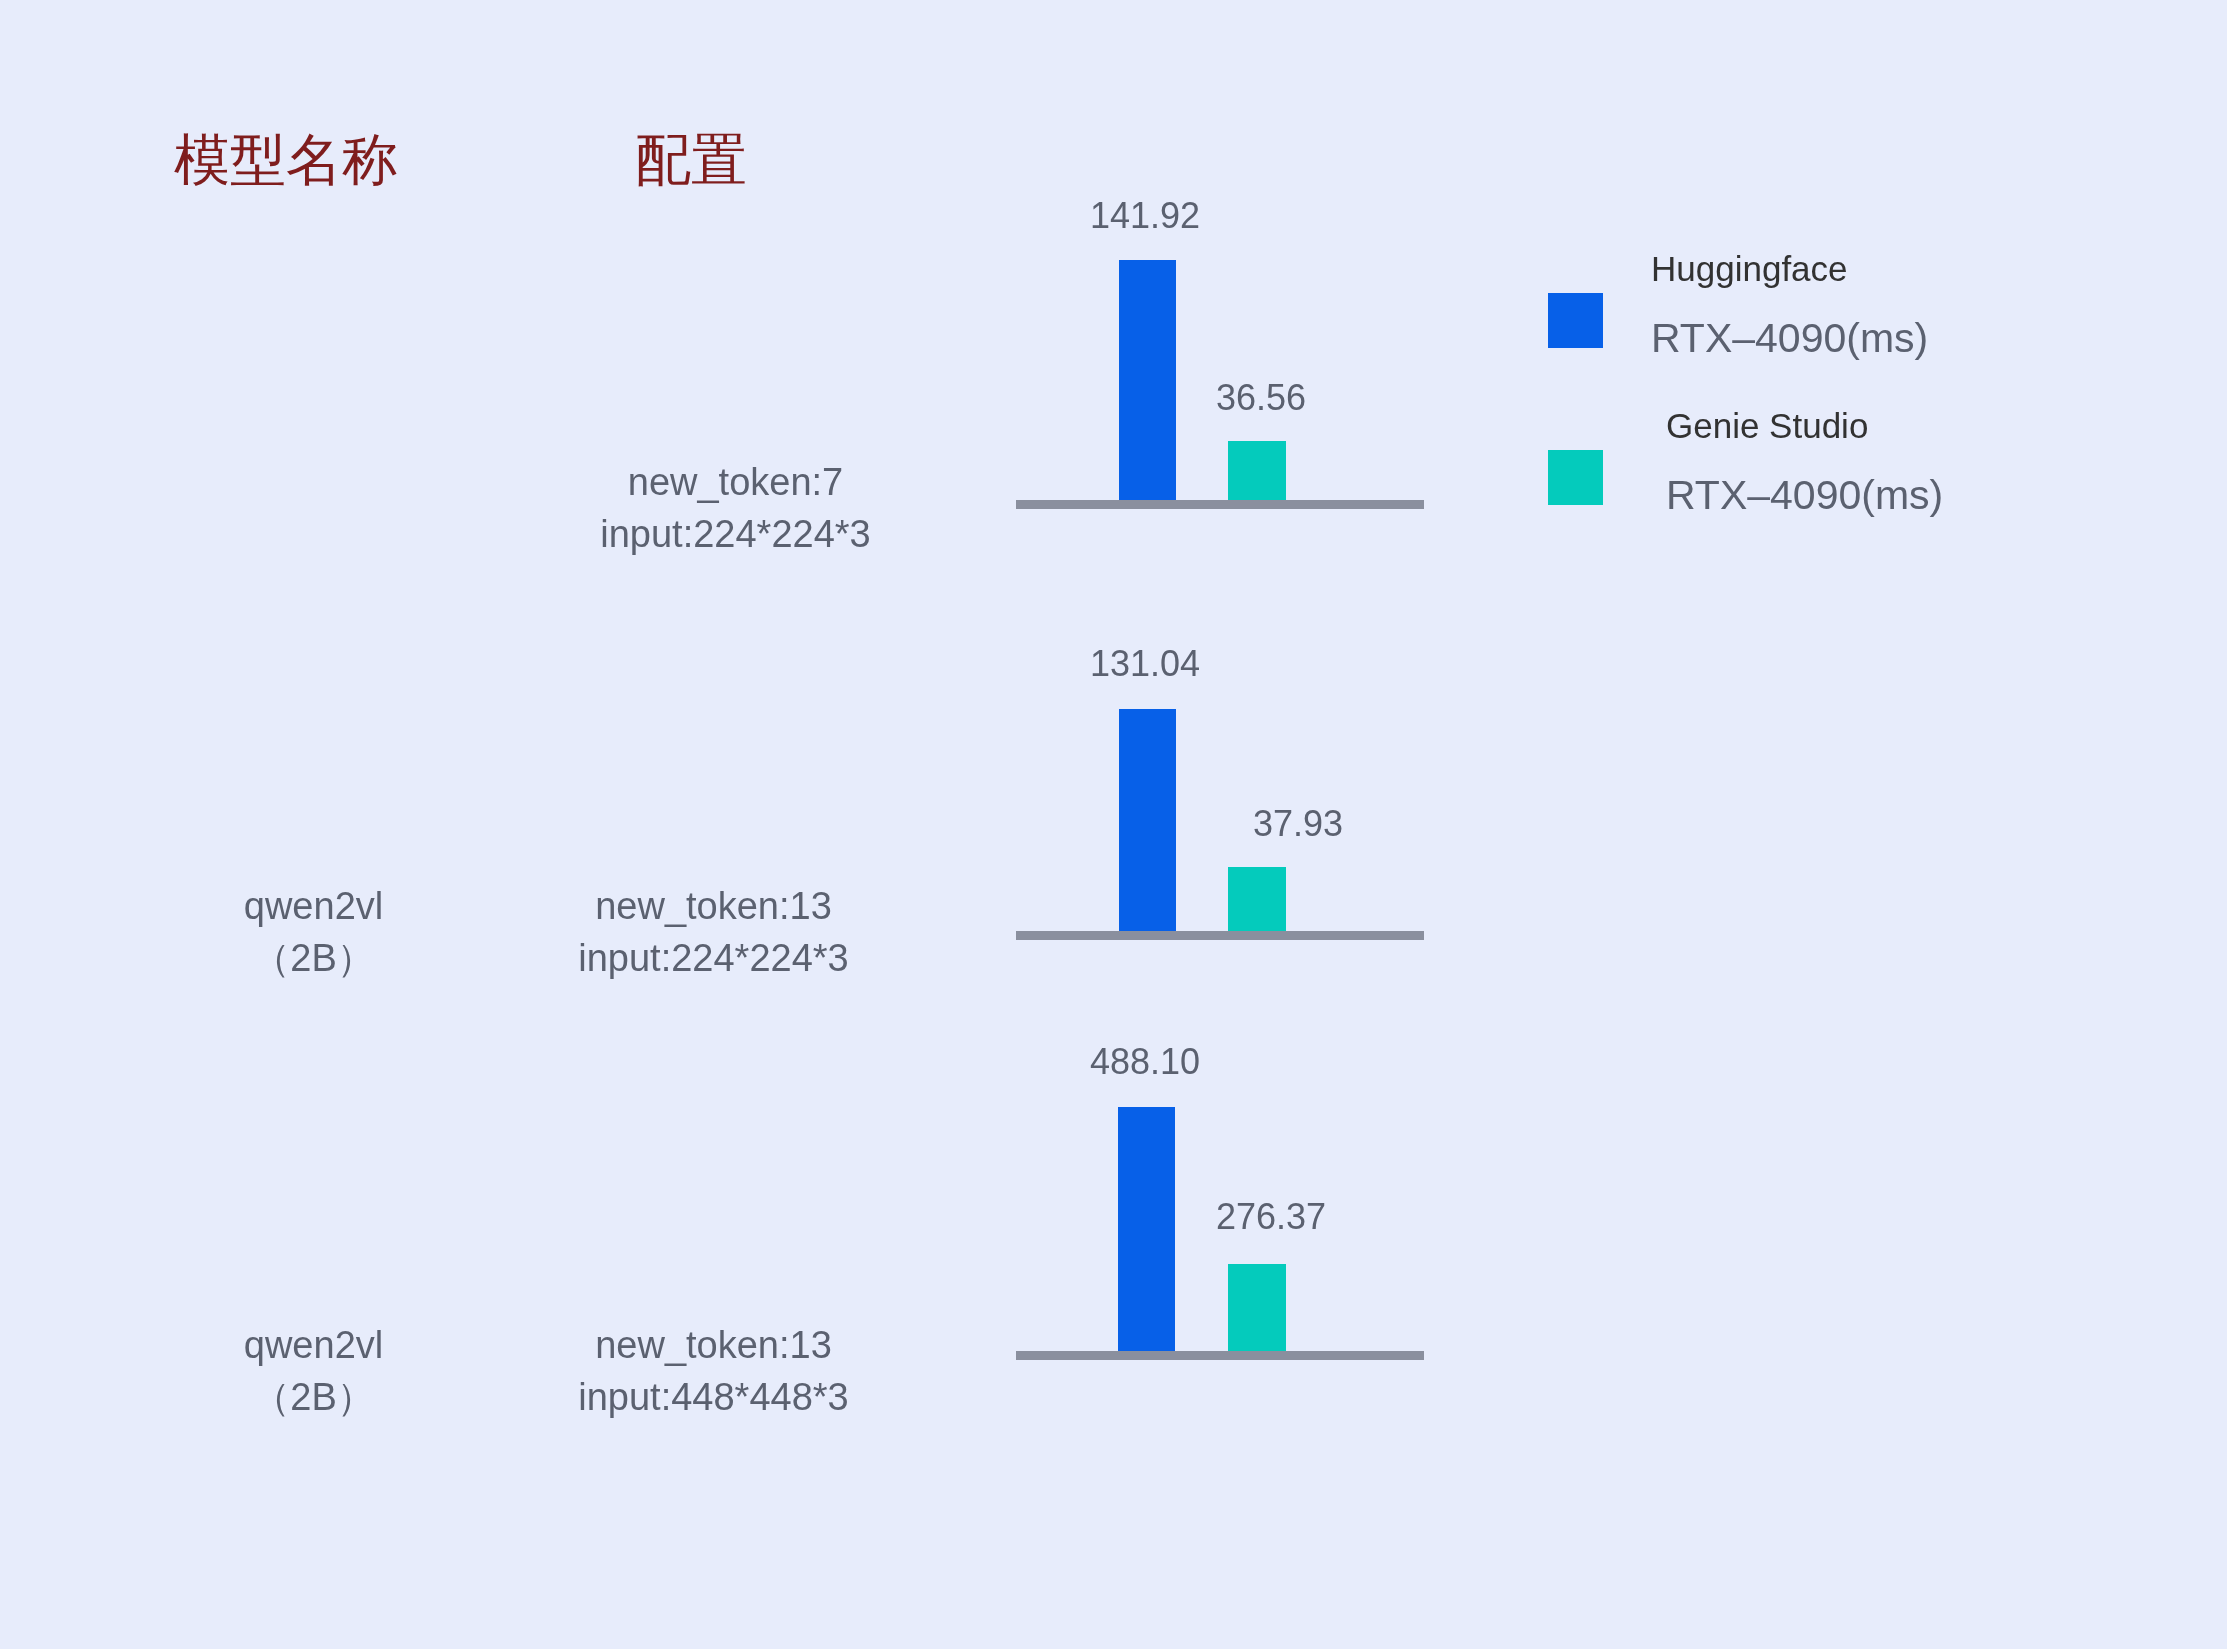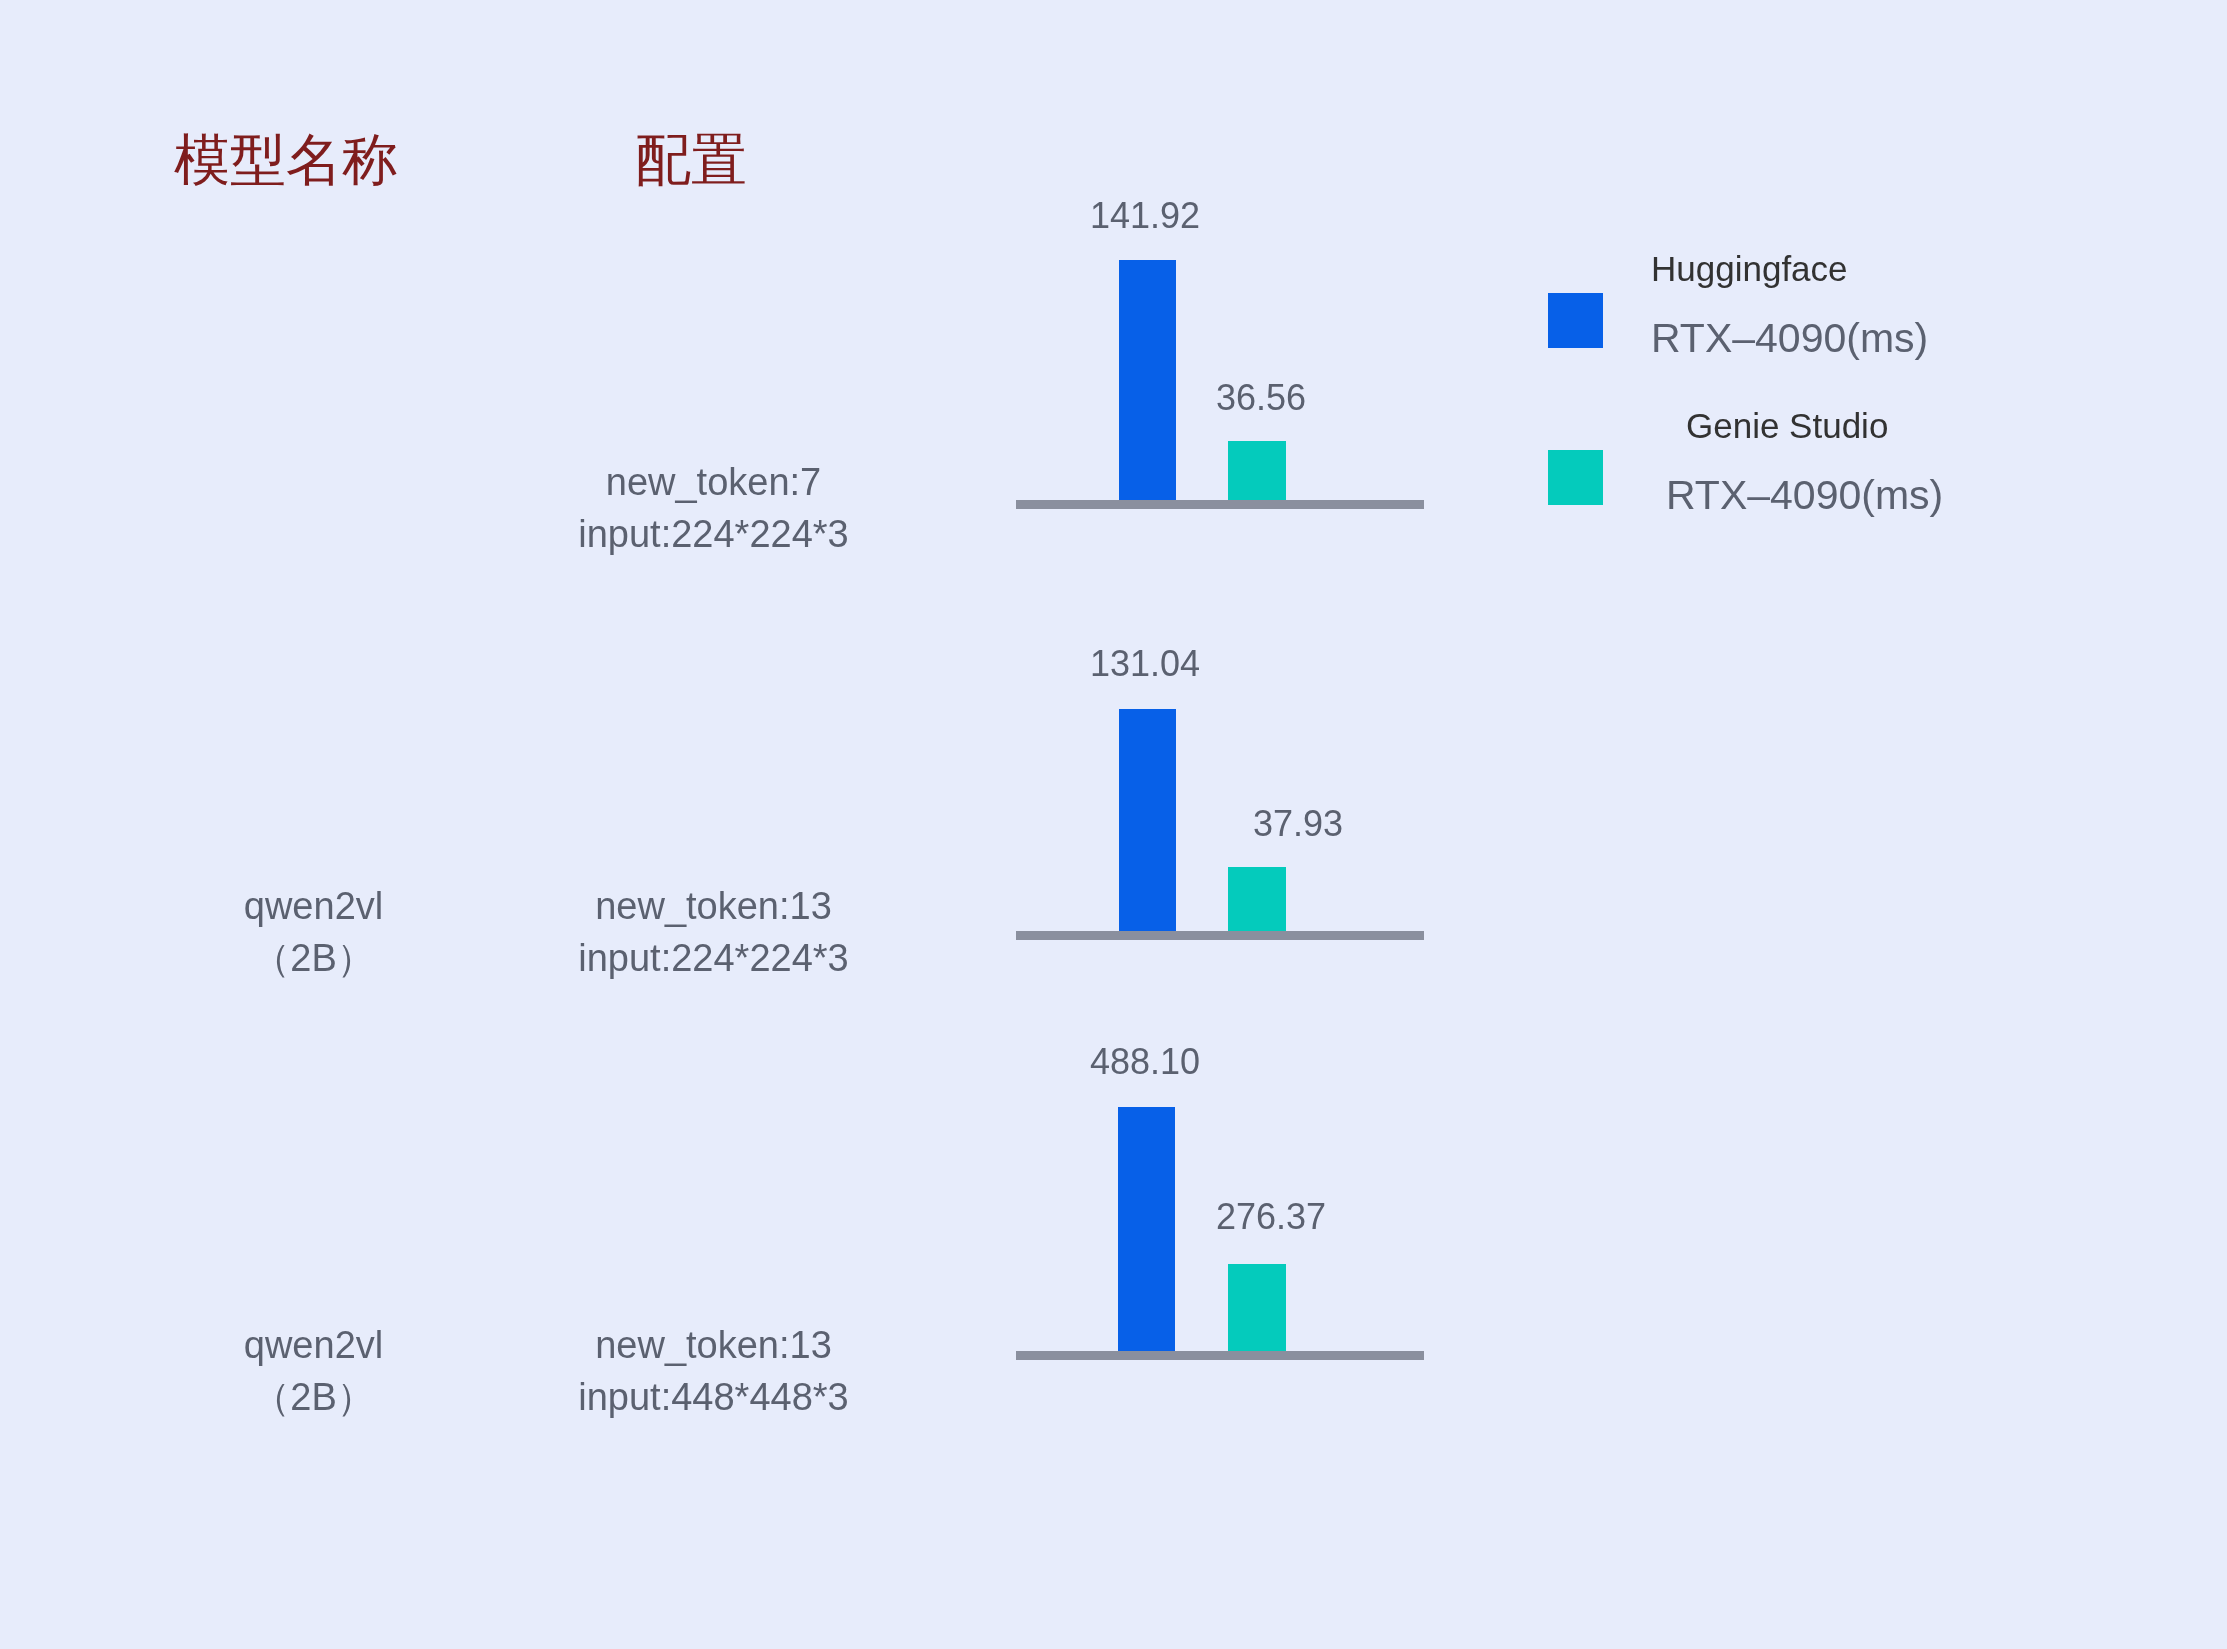--- a/index.html
+++ b/index.html
@@ -59,21 +59,21 @@
     color: #5b6170;
     font-size: 38px;
     line-height: 1.38;
     white-space: nowrap;
   }
   .cell .line { display: block; }
   .cell.model { width: 361px; }
   .cell.config { width: 549px; }
 
   .row-1 .cell.model  { left: 133px; top: 119px; }
-  .row-1 .cell.config { left: 439px; top: 119px; text-align: center; }
+  .row-1 .cell.config { left: 461px; top: 119px; text-align: center; }
   .row-2 .cell.model  { left: 133px; top: 96px; }
   .row-2 .cell.config { left: 439px; top: 96px; }
   .row-3 .cell.model  { left: 133px; top: 143px; }
   .row-3 .cell.config { left: 439px; top: 143px; }
 
   
   .plot {
     position: absolute;
     left: 1016px;
     width: 408px;
@@ -159,21 +159,21 @@
   }
   .legend-sub {
     position: absolute;
     left: 103px;
     top: 67px;
     font-size: 41px;
     line-height: 1;
     color: #5b6170;
     white-space: nowrap;
   }
-  .legend-entry.e2 .legend-title { left: 118px; margin-left: 20px; }
+  .legend-entry.e2 .legend-title { left: 118px; }
   .legend-entry.e2 .legend-sub { left: 118px; }
 </style>
 </head>
 <body>
 
 <div class="headers">
   <div class="col-header model">模型名称</div>
   <div class="col-header config">配置</div>
 </div>
 

